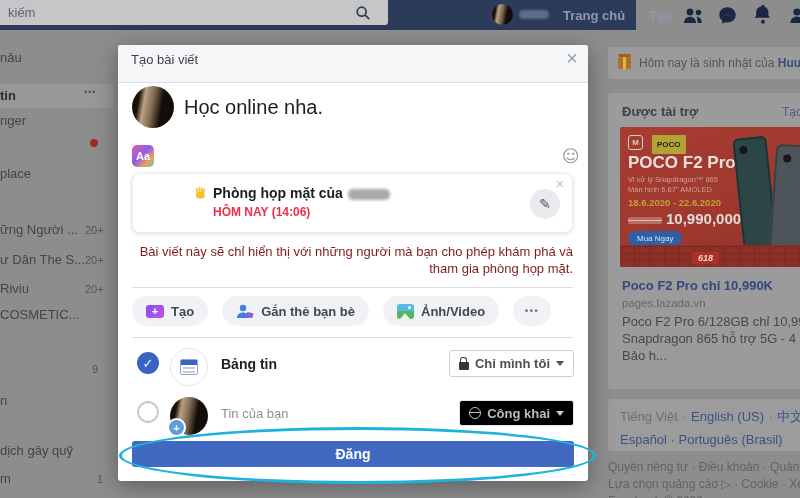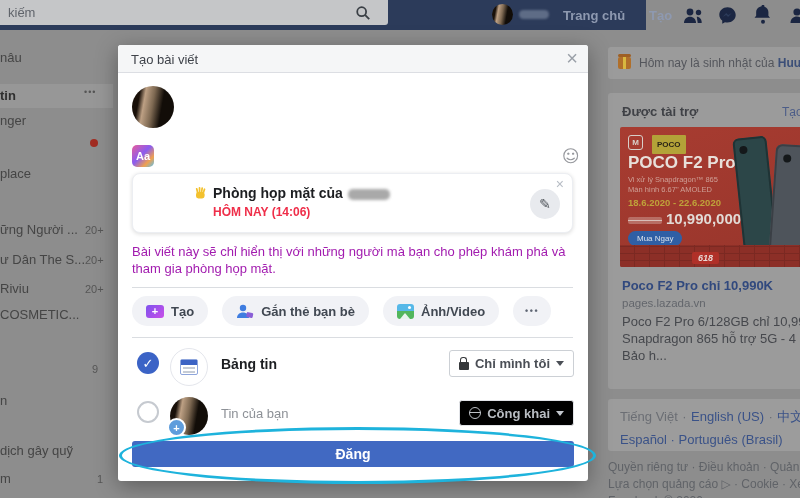--- a/index.html
+++ b/index.html
@@ -2,21 +2,21 @@
 <html><head>
 <meta charset="utf-8">
 <style>
   html,body{margin:0;padding:0;background:#555;}
   .stage{position:relative;width:800px;height:498px;overflow:hidden;background:#8d8d8d;
          font-family:"Liberation Sans","DejaVu Sans",sans-serif;}
   .abs{position:absolute;}
   .nowrap{white-space:nowrap;}
 
   
-  .navbar{left:0;top:0;width:636px;height:30px;background:#2c3b5a;padding-left:10px;}
+  .navbar{left:0;top:0;width:636px;height:30px;background:#2c3b5a;}
   .searchbox{left:0;top:0;width:388px;height:25px;background:#c5c6c8;border-radius:0 0 3px 0;}
   .search-text{left:8px;top:5px;font-size:13px;color:#60646b;}
   .nav-label{top:8px;font-size:13px;font-weight:bold;color:#8e99b0;}
   .nav-avatar{left:492px;top:4px;width:21px;height:21px;border-radius:50%;}
   .nav-nameblob{left:519px;top:10px;width:30px;height:9px;border-radius:5px;background:#5e6c86;filter:blur(1px);}
 
   .avatar-photo{background:linear-gradient(100deg,#191009 18%,#bda084 30%,#7e6952 48%,#120d08 68%);}
 
   
   .side-label{left:0;font-size:13px;color:#454545;white-space:nowrap;}
@@ -56,40 +56,40 @@
   .ad-domain{font-size:11.5px;color:#63666c;}
   .ad-desc{font-size:13px;color:#46484d;white-space:nowrap;}
   .lang-cur{font-size:13px;color:#6b6e74;}
   .lang-link{font-size:13px;color:#3a5288;}
   .lang-sep{font-size:13px;color:#6b6e74;}
   .foot{font-size:12px;color:#606368;white-space:nowrap;}
 
   
   .modal{left:118px;top:45px;width:470px;height:436px;background:#fff;border-radius:3px;
          box-shadow:0 5px 22px rgba(0,0,0,.35);z-index:10;}
-  .modal-header{left:0;top:0;width:100%;height:28px;background:#f5f6f7;border-bottom:1px solid #dcdee3;border-radius:3px 3px 0 0;box-sizing:border-box;}
+  .modal-header{left:0;top:0;width:100%;height:38px;background:#f5f6f7;border-bottom:1px solid #dcdee3;border-radius:3px 3px 0 0;box-sizing:border-box;}
   .modal-title{left:13px;top:0;line-height:29px;font-size:13px;color:#3f434a;}
   .modal-close{right:10px;top:2px;font-size:20px;font-weight:300;color:#9aa0a8;cursor:pointer;}
   .avatar40{width:42px;height:42px;border-radius:50%;}
   .post-text{left:66px;top:51px;font-size:20px;color:#1c1e21;}
   .aa-icon{left:14px;top:100px;width:22px;height:22px;border-radius:5px;color:#fff;font-size:11px;font-weight:bold;
            display:flex;align-items:center;justify-content:center;
            background:linear-gradient(135deg,#e85d9b,#8a5cf0 45%,#f0a14f 75%,#59c0f0);}
   .smiley{left:444px;top:101px;font-size:17px;color:#97999e;font-family:"DejaVu Sans",sans-serif;}
 
   .event-card{left:14px;top:128px;width:441px;height:60px;background:#fff;border:1px solid #eceef2;border-radius:8px;
               box-shadow:0 1px 4px rgba(0,0,0,.14);box-sizing:border-box;}
   .event-title{left:80px;top:11px;font-size:14px;font-weight:bold;color:#1c1e21;}
   .blur-blob{display:inline-block;width:42px;height:11px;background:#a9a9a9;border-radius:5px;filter:blur(1.5px);vertical-align:middle;margin-left:5px;}
   .event-date{left:80px;top:31px;font-size:12px;font-weight:600;color:#ef2e49;}
   .pencil-btn{right:12px;top:15px;width:30px;height:30px;border-radius:50%;background:#e8eaee;
               display:flex;align-items:center;justify-content:center;font-size:14px;color:#50555b;cursor:pointer;}
   .event-close{right:8px;top:2px;font-size:14px;color:#b6bcc4;cursor:pointer;}
 
-  .helper{left:14px;top:198px;width:441px;text-align:left;font-size:13px;line-height:17px;color:#a21caf;}
+  .helper{left:14px;top:198px;width:441px;text-align:right;font-size:13px;line-height:17px;color:#7f1d1d;}
   .divider{left:14px;width:441px;height:1px;background:#dadde1;}
 
   .pill-row{left:14px;top:251px;display:flex;gap:14px;align-items:center;}
   .pill{height:30px;background:#f1f2f6;border-radius:16px;display:flex;align-items:center;gap:7px;padding:0 14px;cursor:pointer;}
   .pill-label{font-size:13px;font-weight:600;color:#414852;}
   .ic-create{width:18px;height:13px;border-radius:3px;background:linear-gradient(135deg,#7e52ee,#c94fe8);position:relative;}
   .ic-create:after{content:"+";position:absolute;left:0;right:0;top:0;text-align:center;color:#fff;font-weight:bold;font-size:11px;line-height:13px;}
   .ic-photo{width:17px;height:15px;border-radius:3px;background:linear-gradient(180deg,#56b8e8 45%,#52b65c 45%);position:relative;overflow:hidden;}
   .ic-photo:before{content:"";position:absolute;right:3px;top:2px;width:3px;height:3px;border-radius:50%;background:#fff;}
   .ic-photo:after{content:"";position:absolute;left:3px;bottom:0;width:0;height:0;border-left:5px solid transparent;border-right:5px solid transparent;border-bottom:6px solid #e8f4ec;}
@@ -249,20 +249,21 @@
     <span class="abs foot" style="left:608px;top:494px">Facebook © 2020</span>
   </div>
 
   <div class="abs modal">
     <div class="abs modal-header">
       <span class="abs modal-title">Tạo bài viết</span>
       <span class="abs modal-close">×</span>
     </div>
 
     <div class="abs avatar40 avatar-photo" style="left:14px;top:41px"></div>
+    <span class="abs post-text">Học online nha.</span>
 
     <div class="abs aa-icon">Aa</div>
     <span class="abs smiley">☺</span>
 
     <div class="abs event-card">
       <div class="abs avatar40" style="left:9px;top:8px;width:40px;height:40px"></div>
       <svg class="abs" style="left:60px;top:12px" width="15" height="15" viewBox="0 0 20 20">
         <g fill="#f3c12e">
           <rect x="4" y="8" width="11.5" height="8.5" rx="3.2"></rect>
           <rect x="4.5" y="2.5" width="2.3" height="8" rx="1.1" transform="rotate(-14 5.6 6.5)"></rect>

